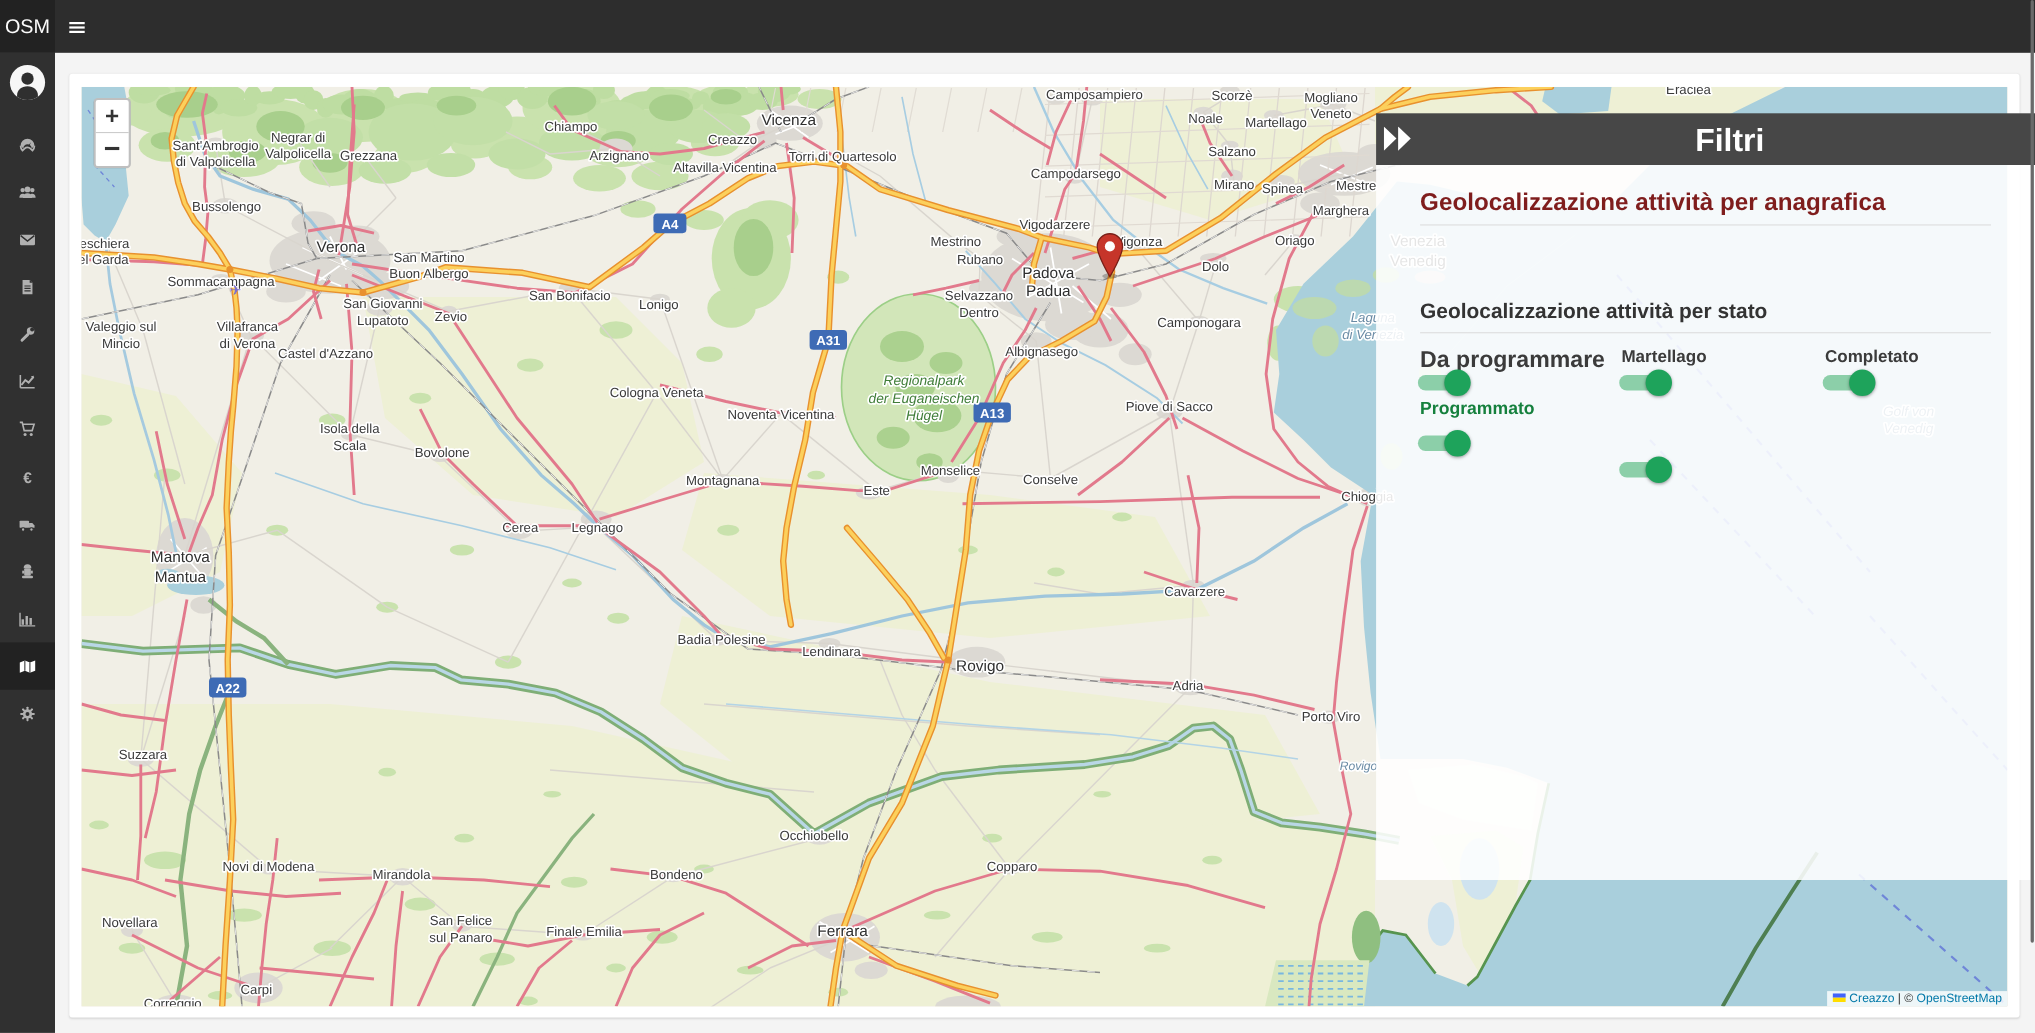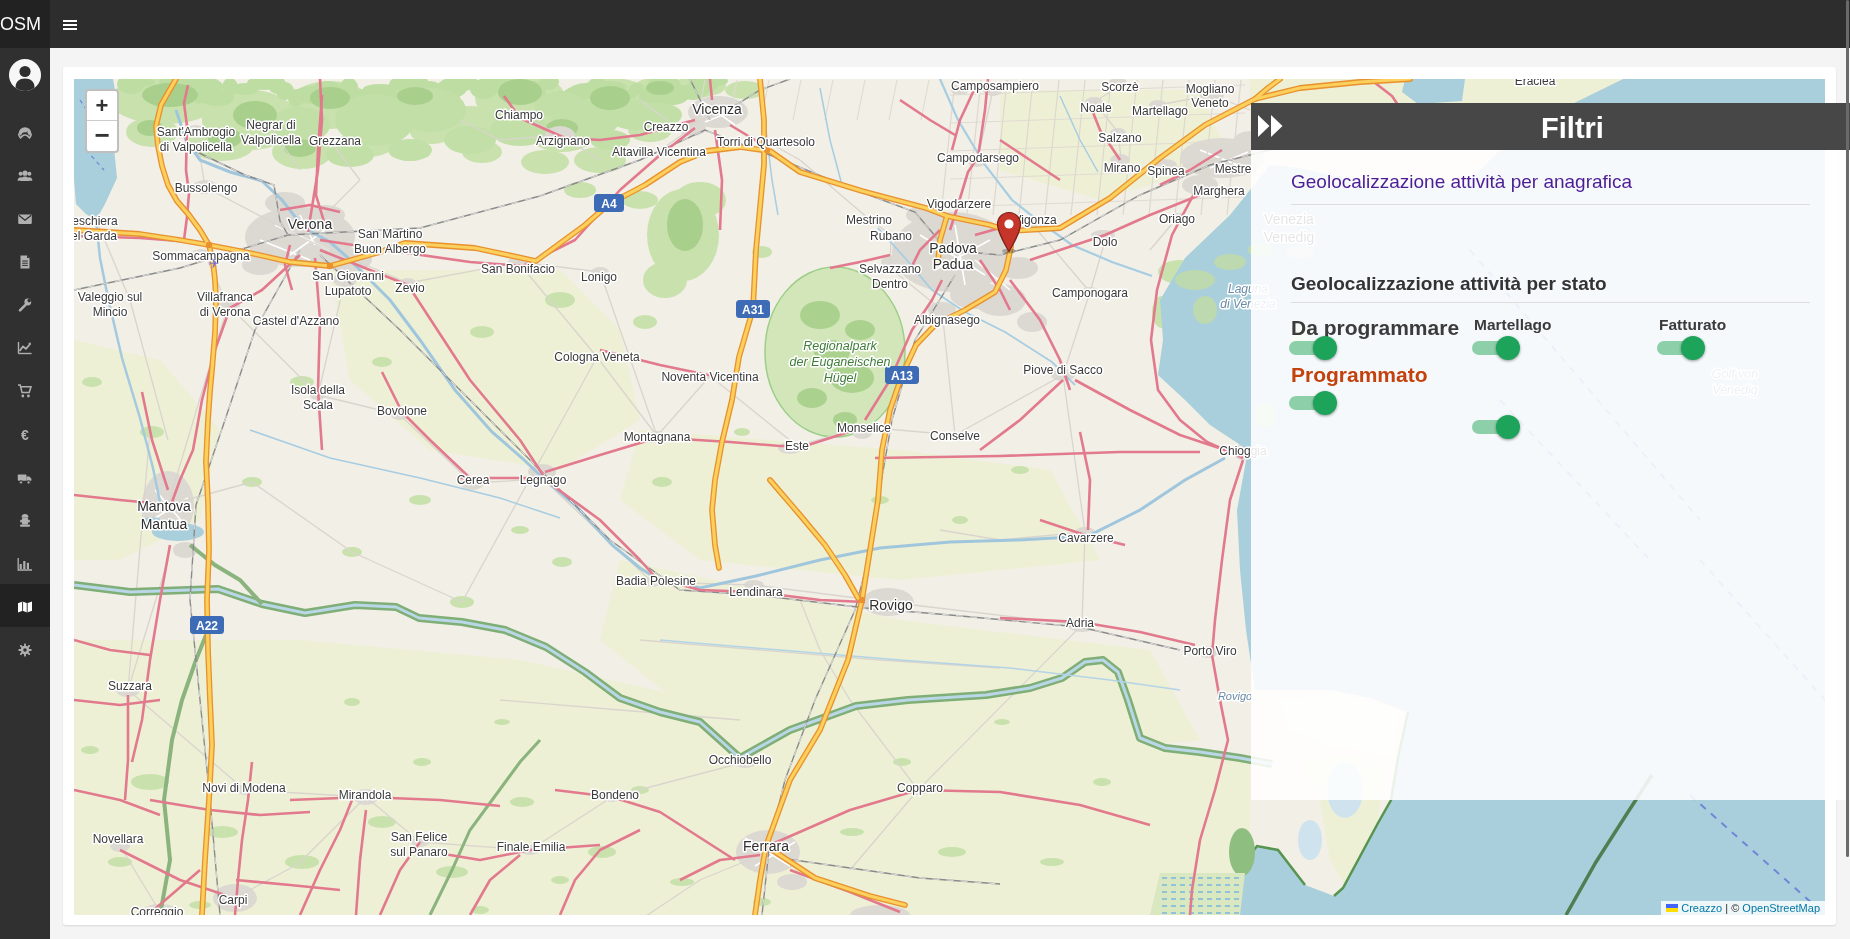--- a/index.html
+++ b/index.html
@@ -1,19 +1,19 @@
 <!DOCTYPE html>
 <html><head><meta charset="utf-8">
 <style>
 html,body{margin:0;padding:0;width:1850px;height:939px;overflow:hidden;background:#f4f4f4;font-family:"Liberation Sans",sans-serif}
 *{box-sizing:border-box}
 </style></head>
 <body>
 <div style="position:absolute;left:0;top:0;width:1850px;height:48px;background:#2d2d2d"></div>
-<div style="position:absolute;left:0;top:0;width:50px;height:48px;background:#222;color:#fbfbfb;font-size:18px;line-height:48px;">OSM</div>
+<div style="position:absolute;left:0;top:0;width:50px;height:48px;background:#222;color:#fbfbfb;font-size:18px;line-height:48px;text-align:center">OSM</div>
 <div style="position:absolute;left:63px;top:20px;width:14px;height:10px">
   <div style="height:2px;background:#fff;margin-bottom:2px"></div>
   <div style="height:2px;background:#fff;margin-bottom:2px"></div>
   <div style="height:2px;background:#fff"></div>
 </div>
 <div style="position:absolute;left:0;top:48px;width:50px;height:891px;background:#303030">
 <svg width="34" height="34" viewBox="0 0 34 34" style="position:absolute;left:8px;top:10px">
       <defs>
         <clipPath id="avc">
           <circle cx="17" cy="17" r="16"></circle>
@@ -749,40 +749,40 @@
 
 <div style="position:absolute;left:1251px;top:103px;width:621px;height:697px">
   <div style="position:absolute;left:0;top:0;width:100%;height:47px;background:#474747">
     <svg width="26" height="24" viewBox="0 0 26 24" style="position:absolute;left:7px;top:12px">
         <polygon points="0,0 11.5,11 0,22" fill="#fff"></polygon>
         <polygon points="13,0 24.5,11 13,22" fill="#fff"></polygon>
       </svg>
     <div style="position:absolute;left:0;top:0;width:100%;height:47px;line-height:51px;text-align:center;color:#fff;font-size:29px;font-weight:bold;padding-left:22px;box-sizing:border-box">Filtri</div>
   </div>
   <div style="position:absolute;left:0;top:47px;width:100%;height:650px;background:rgba(255,255,255,0.88)">
-    <div style="position:absolute;left:40px;top:21px;font-size:19px;font-weight:normal;color:#4c1d95">Geolocalizzazione attività per anagrafica</div>
+    <div style="position:absolute;left:40px;top:21px;font-size:22px;font-weight:bold;color:#7f1d1d">Geolocalizzazione attività per anagrafica</div>
     <div style="position:absolute;left:40px;top:54px;width:519px;height:1px;background:#ddd"></div>
     <div style="position:absolute;left:40px;top:123px;font-size:19px;font-weight:bold;color:#333">Geolocalizzazione attività per stato</div>
     <div style="position:absolute;left:40px;top:152px;width:519px;height:1px;background:#ddd"></div>
     <div style="position:absolute;left:40px;top:166px;font-size:21px;font-weight:bold;color:#3b3b3b">Da programmare</div>
     <div style="position:absolute;left:223px;top:166px;font-size:15.5px;font-weight:bold;color:#3b3b3b">Martellago</div>
-    <div style="position:absolute;left:408px;top:166px;font-size:15.5px;font-weight:bold;color:#3b3b3b">Fatturato</div>
+    <div style="position:absolute;left:408px;top:166px;font-size:15.5px;font-weight:bold;color:#3b3b3b">Completato</div>
     <div style="position:absolute;left:38px;top:186px;width:46px;height:24px">
         <div style="position:absolute;left:0;top:5px;width:45px;height:14px;border-radius:7px;background:#8ccfa9"></div>
         <div style="position:absolute;right:-2px;top:0;width:24px;height:24px;border-radius:50%;background:#1ea35b;box-shadow:0 1px 3px rgba(0,0,0,0.4)"></div>
       </div>
       <div style="position:absolute;left:221px;top:186px;width:46px;height:24px">
         <div style="position:absolute;left:0;top:5px;width:45px;height:14px;border-radius:7px;background:#8ccfa9"></div>
         <div style="position:absolute;right:-2px;top:0;width:24px;height:24px;border-radius:50%;background:#1ea35b;box-shadow:0 1px 3px rgba(0,0,0,0.4)"></div>
       </div>
       <div style="position:absolute;left:406px;top:186px;width:46px;height:24px">
         <div style="position:absolute;left:0;top:5px;width:45px;height:14px;border-radius:7px;background:#8ccfa9"></div>
         <div style="position:absolute;right:-2px;top:0;width:24px;height:24px;border-radius:50%;background:#1ea35b;box-shadow:0 1px 3px rgba(0,0,0,0.4)"></div>
       </div>
-    <div style="position:absolute;left:40px;top:213px;font-size:21px;font-weight:bold;color:#c2410c">Programmato</div>
+    <div style="position:absolute;left:40px;top:213px;font-size:16px;font-weight:bold;color:#15803d">Programmato</div>
     <div style="position:absolute;left:38px;top:241px;width:46px;height:24px">
         <div style="position:absolute;left:0;top:5px;width:45px;height:14px;border-radius:7px;background:#8ccfa9"></div>
         <div style="position:absolute;right:-2px;top:0;width:24px;height:24px;border-radius:50%;background:#1ea35b;box-shadow:0 1px 3px rgba(0,0,0,0.4)"></div>
       </div>
       <div style="position:absolute;left:221px;top:265px;width:46px;height:24px">
         <div style="position:absolute;left:0;top:5px;width:45px;height:14px;border-radius:7px;background:#8ccfa9"></div>
         <div style="position:absolute;right:-2px;top:0;width:24px;height:24px;border-radius:50%;background:#1ea35b;box-shadow:0 1px 3px rgba(0,0,0,0.4)"></div>
       </div>
   </div>
 </div>

